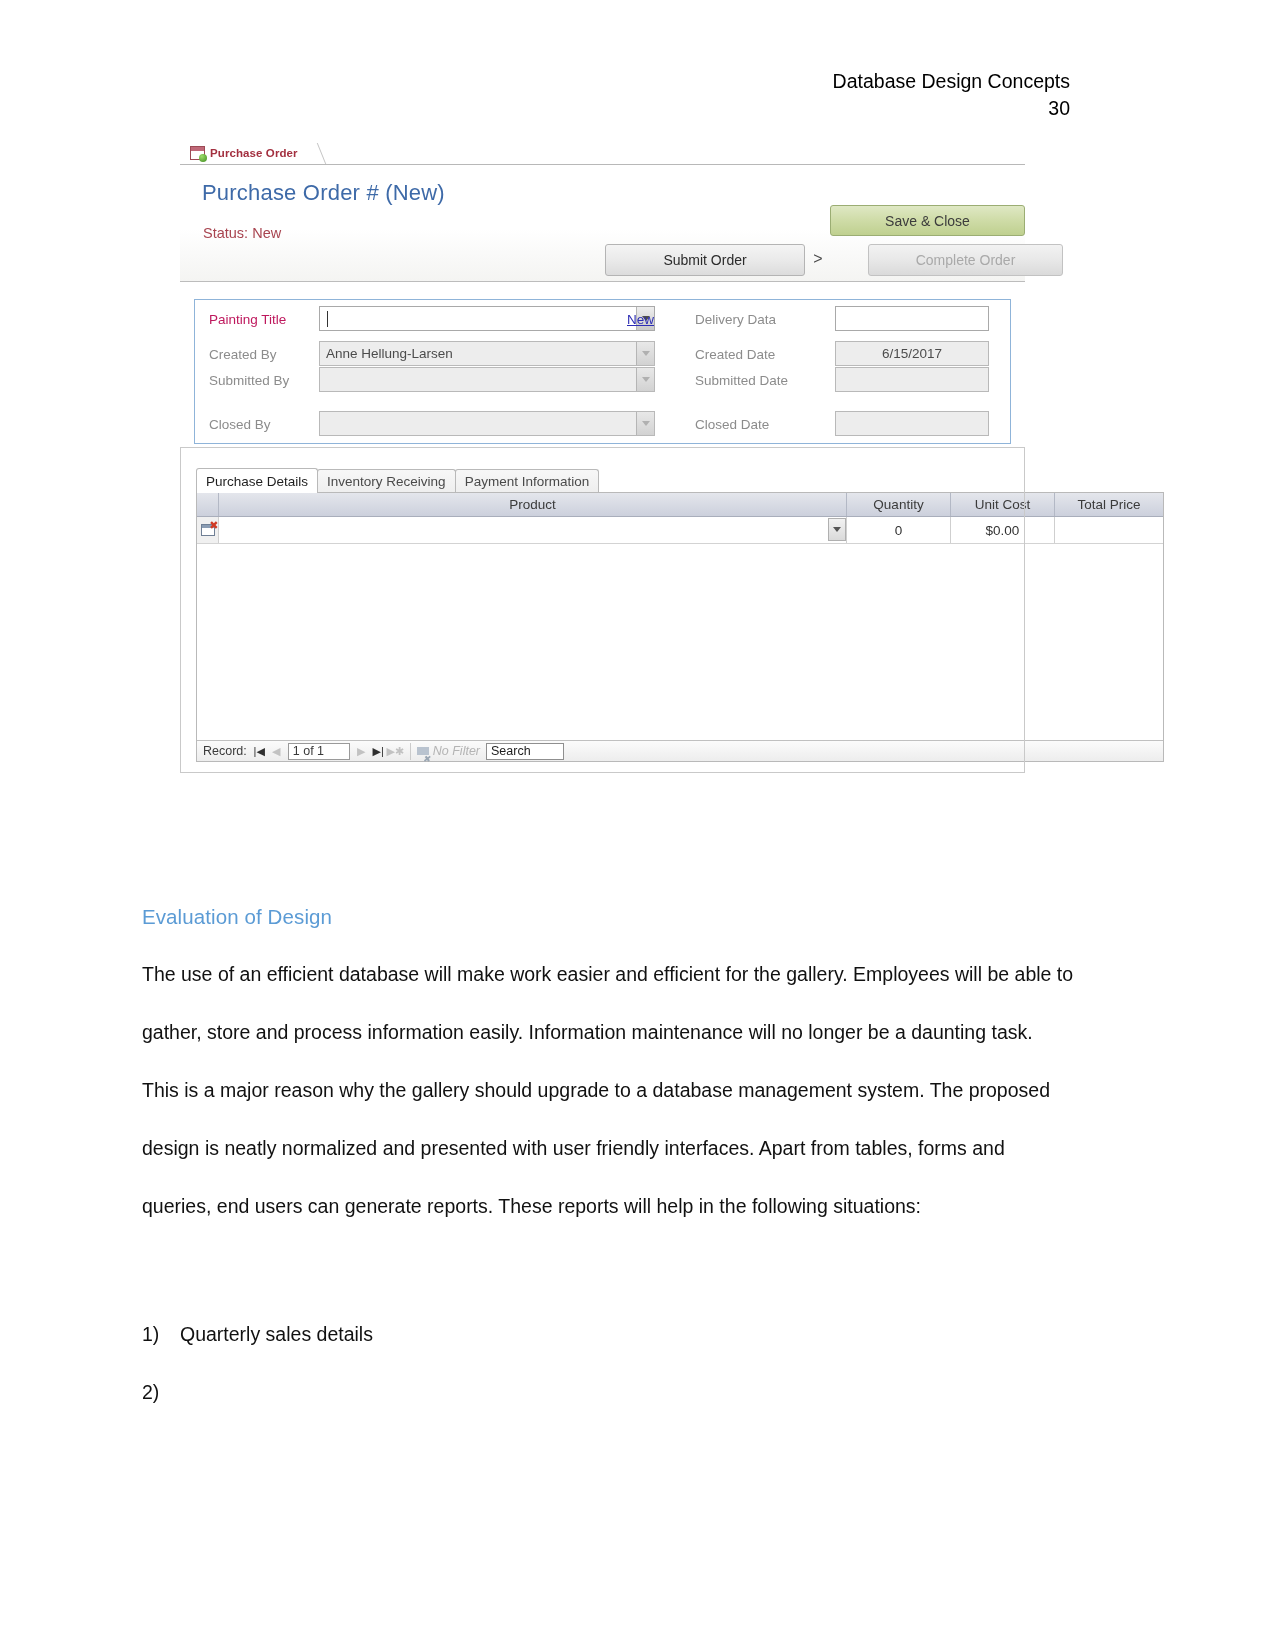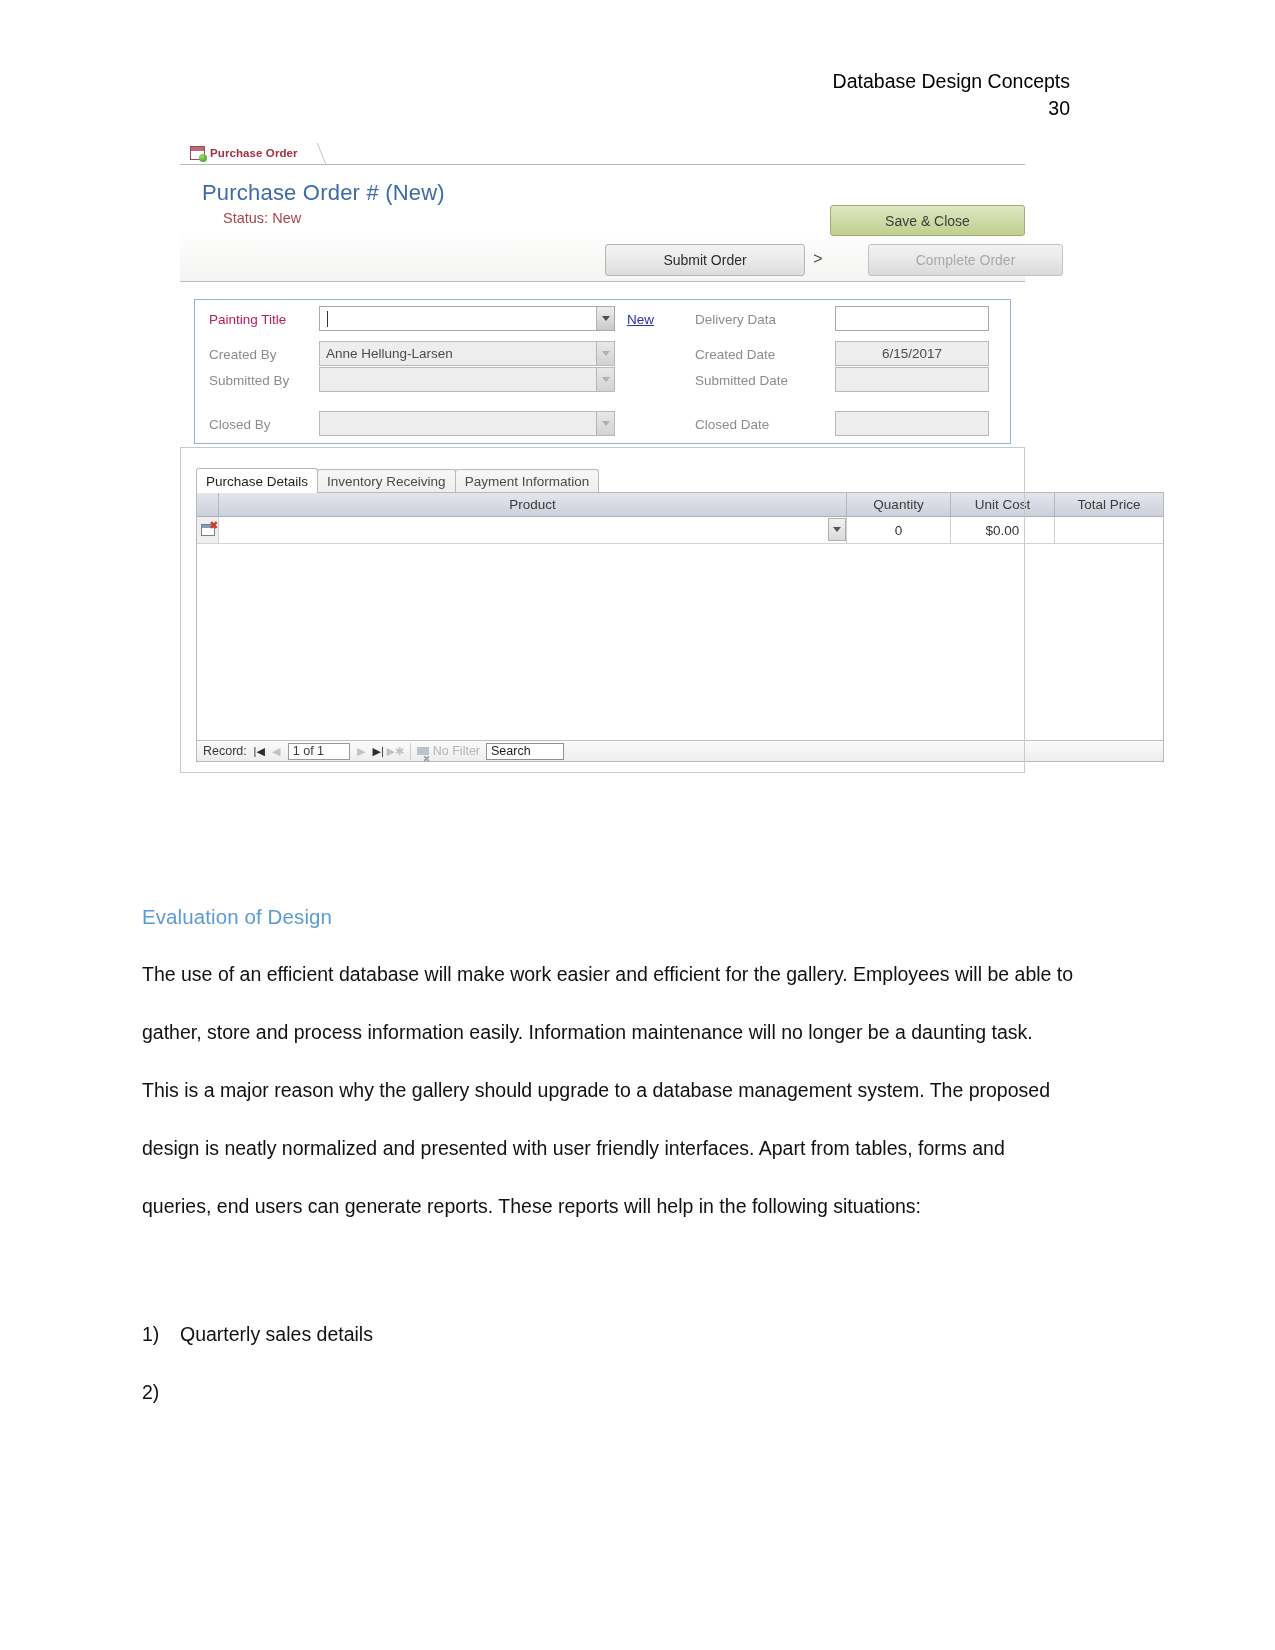--- a/index.html
+++ b/index.html
@@ -97,25 +97,24 @@
   .po-title {
     position: absolute;
     left: 22px; top: 15px;
     font-size: 22px;
     color: #3e6aa8;
     letter-spacing: .2px;
     white-space: nowrap;
   }
   .po-status {
     position: absolute;
-    left: 23px; top: 45px;
+    left: 23px; top: 60px;
     font-size: 14.5px;
     color: #a8444f;
     white-space: nowrap;
-    margin-left: 20px;
   }
   .btn {
     position: absolute;
     display: flex;
     align-items: center;
     justify-content: center;
     font-size: 14px;
     border-radius: 3px;
     white-space: nowrap;
   }
@@ -170,21 +169,21 @@
   .ctrl {
     position: absolute;
     top: 3px;
     height: 25px;
     display: flex;
     align-items: center;
     font-size: 13.5px;
   }
   .combo {
     left: 124px;
-    width: 296px;
+    width: 336px;
     border: 1px solid #a9a9a9;
     background: #ffffff;
   }
   .combo.disabled { background: #ededed; border-color: #b9b9b9; }
   .combo .val {
     flex: 1 1 auto;
     padding: 0 6px;
     color: #4c4c4c;
     overflow: hidden;
     white-space: nowrap;
@@ -355,21 +354,21 @@
     border: 1px solid #9a9a9a;
     background: #ffffff;
     display: flex; align-items: center;
     padding-left: 4px;
     margin: 0 3px;
     white-space: nowrap;
   }
   .nav-sep { width: 1px; height: 17px; background: #cbcbcb; margin: 0 6px; }
   .nofilter {
     display: flex; align-items: center; gap: 4px;
-    color: #b4b4b4; white-space: nowrap;
+    color: #b4b4b4; white-space: nowrap; font-style: italic;
   }
   .funnel {
     width: 0; height: 0;
     border-left: 6px solid #b9c3cf;
     border-right: 6px solid #b9c3cf;
     border-top: 8px solid #b9c3cf;
     position: relative;
   }
   .funnel::after {
     content: "✖";

